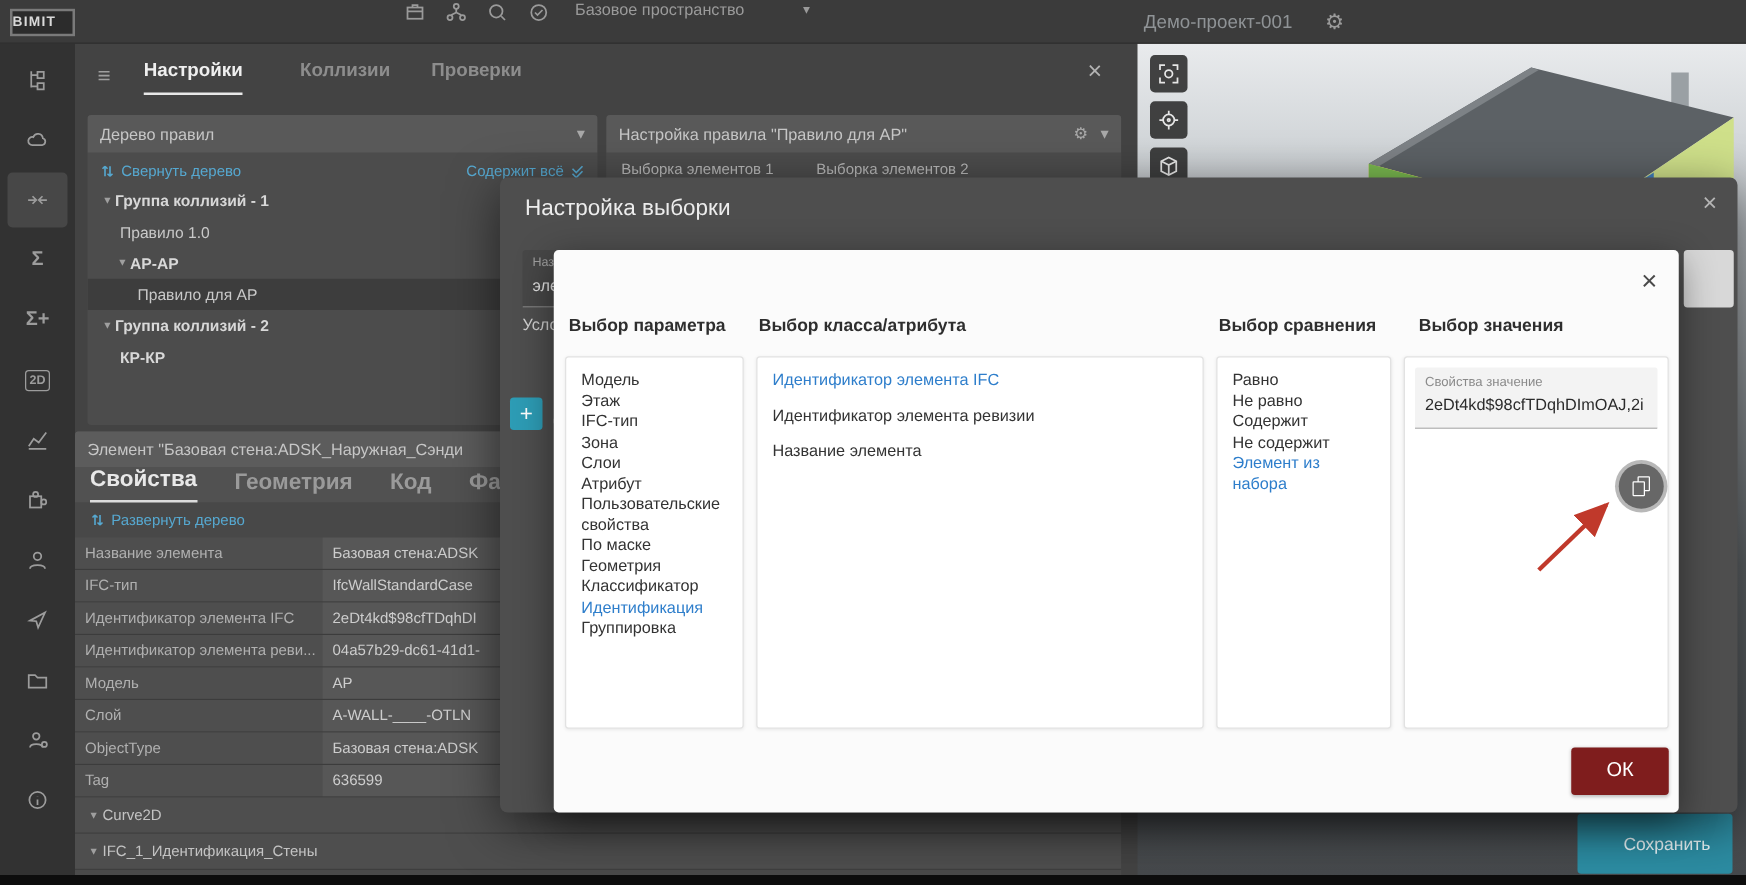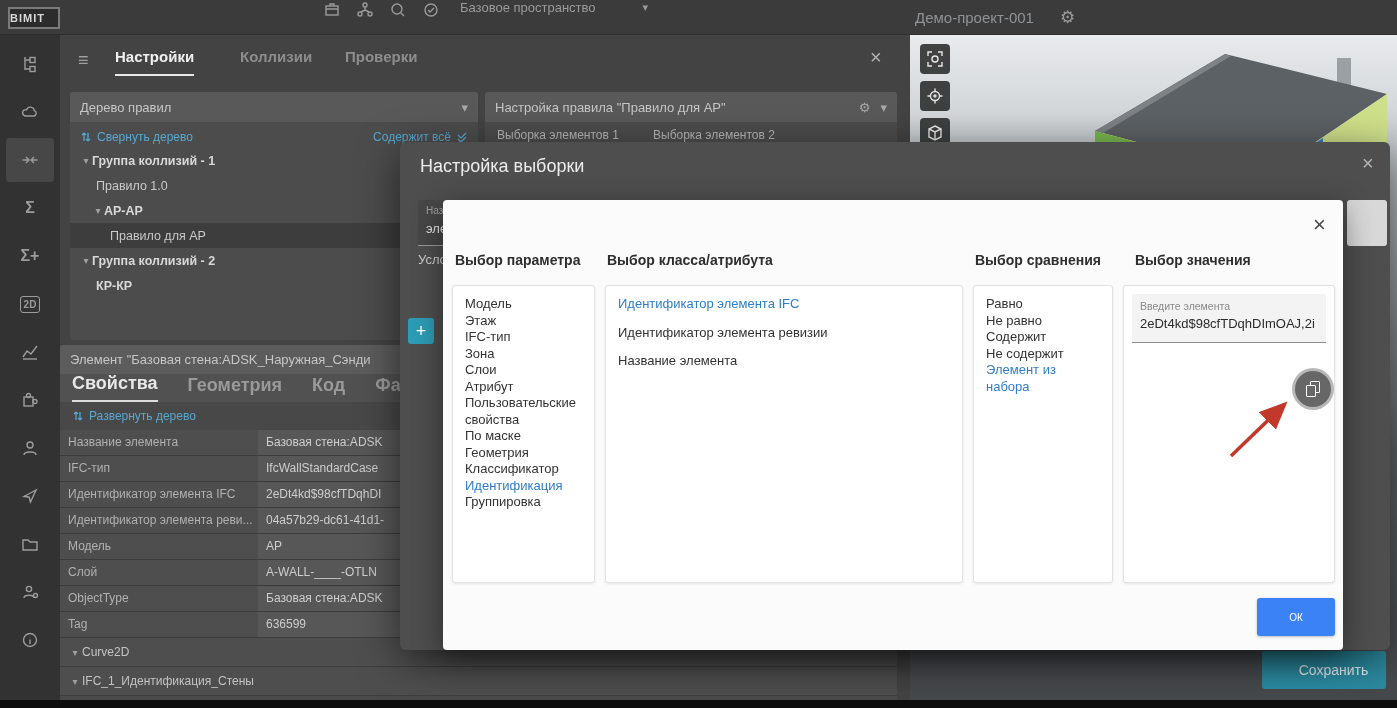--- a/index.html
+++ b/index.html
@@ -60,21 +60,21 @@
   .prop-value{flex:1;background:#575757;color:#cdcdcd;font-size:12px;line-height:24px;padding-left:8px;white-space:nowrap;overflow:hidden;}
   .group-row{height:28px;display:flex;align-items:center;background:#4e4e4e;border-bottom:1px solid rgba(0,0,0,0.2);font-size:12px;color:#c3c3c3;cursor:pointer;}
   .group-row .tchev{color:#9f9f9f;font-size:10px;width:14px;text-align:center;margin-left:8px;}
 
   
   .viewport{position:absolute;left:910px;top:34px;width:487px;height:674px;overflow:hidden;background:linear-gradient(180deg,#e9ebed 0%,#d2d6d9 12%,#b2b7bb 22%,#5d6265 62%,#45484b 100%);}
   .house{position:absolute;right:2px;top:2px;}
   .nav-col{position:absolute;left:10px;top:10px;display:flex;flex-direction:column;gap:7px;}
   .nav-btn{width:30px;height:30px;background:rgba(42,42,42,0.88);border-radius:4px;display:flex;align-items:center;justify-content:center;cursor:pointer;}
   .nav-btn svg{stroke:#e6e6e6;fill:none;stroke-width:1.4;}
-  .save-btn{position:absolute;left:352px;top:617px;width:124px;height:38px;background:#2c8ca2;border:none;border-radius:3px;color:#eaf6f9;font-size:14px;font-family:inherit;cursor:pointer;z-index:5;padding-left:25px;}
+  .save-btn{position:absolute;left:352px;top:617px;width:124px;height:48px;background:#2c8ca2;border:none;border-radius:3px;color:#eaf6f9;font-size:14px;font-family:inherit;cursor:pointer;z-index:5;padding-left:25px;}
 
   
   .modal-back{position:absolute;left:400px;top:142px;width:990px;height:508px;background:#4e4e4e;border-radius:6px;box-shadow:0 10px 40px rgba(0,0,0,0.55);z-index:40;overflow:hidden;}
   .mb-title{position:absolute;left:20px;top:14px;font-size:18px;color:#ececec;}
   .mb-close{position:absolute;left:962px;top:10px;font-size:20px;color:#b5b5b5;cursor:pointer;}
   .mb-input{position:absolute;left:18px;top:58px;width:572px;height:46px;background:#474747;border-bottom:1px solid #9a9a9a;border-radius:3px 3px 0 0;box-sizing:border-box;cursor:text;}
   .mb-input .flabel{position:absolute;left:8px;top:5px;font-size:10px;color:#a0a0a0;}
   .mb-input .fvalue{position:absolute;left:8px;top:21px;font-size:13px;color:#e3e3e3;}
   .mb-corner{position:absolute;left:947px;top:58px;width:40px;height:46px;background:#d8d8d8;border-radius:3px;cursor:pointer;}
   .mb-cond{position:absolute;left:18px;top:110px;font-size:13px;color:#cfcfcf;}
@@ -92,21 +92,21 @@
   .opt-list.wide li{margin-bottom:12px;}
   .opt-list li.sel{color:#2e7ecb;}
   .value-input{position:absolute;left:8px;top:8px;right:8px;height:48px;background:#f3f3f3;border-bottom:1.5px solid #8c8c8c;border-radius:2px 2px 0 0;cursor:text;}
   .value-input .flabel{position:absolute;left:8px;top:6px;font-size:10.5px;color:#8a8a8a;}
   .value-input input{position:absolute;left:8px;top:22px;width:calc(100% - 16px);border:none;background:transparent;font-size:13px;color:#2b2b2b;font-family:inherit;padding:0;outline:none;}
   .copy-btn{position:absolute;left:852px;top:171px;width:36px;height:36px;border-radius:50%;background:#676767;box-shadow:0 0 0 3px rgba(176,176,176,0.9);display:flex;align-items:center;justify-content:center;cursor:pointer;}
   .copy-glyph{position:relative;width:14px;height:16px;}
   .copy-glyph::before{content:"";position:absolute;left:4px;top:0;width:8px;height:10px;border:1.6px solid #fff;border-radius:1px;}
   .copy-glyph::after{content:"";position:absolute;left:0;top:4px;width:8px;height:10px;border:1.6px solid #fff;border-radius:1px;background:#676767;}
   .red-arrow{position:absolute;left:762px;top:190px;pointer-events:none;}
-  .ok-btn{position:absolute;left:814px;top:398px;width:78px;height:38px;background:#3b82f6;border:none;border-radius:3px;color:#fff;font-size:10px;font-family:inherit;cursor:pointer;box-shadow:0 1px 3px rgba(0,0,0,0.25);}
+  .ok-btn{position:absolute;left:814px;top:398px;width:78px;height:38px;background:#7f1d1d;border:none;border-radius:3px;color:#fff;font-size:16px;font-family:inherit;cursor:pointer;box-shadow:0 1px 3px rgba(0,0,0,0.25);}
 
   .bottom-strip{position:absolute;left:0;top:700px;width:1397px;height:8px;background:#0d0d0d;z-index:60;}
 </style>
 </head>
 <body>
 
 <div class="app">
 
   <header class="topbar">
     <div class="logo">BIMIT</div>
@@ -436,21 +436,21 @@
         <li>Равно</li>
         <li>Не равно</li>
         <li>Содержит</li>
         <li>Не содержит</li>
         <li class="sel">Элемент из набора</li>
       </ul>
     </div>
 
     <div class="opt-box" style="left:680px;width:212px;">
       <div class="value-input">
-        <span class="flabel">Введите элемента</span>
+        <span class="flabel">Свойства значение</span>
         <input type="text" value="2eDt4kd$98cfTDqhDImOAJ,2i" style="">
       </div>
     </div>
 
     <div class="copy-btn">
       <span class="copy-glyph"></span>
     </div>
     <svg class="red-arrow" width="110" height="80" viewBox="0 0 110 80">
       <defs>
         <marker id="ah" markerWidth="10" markerHeight="8" refX="7" refY="3.5" orient="auto">

